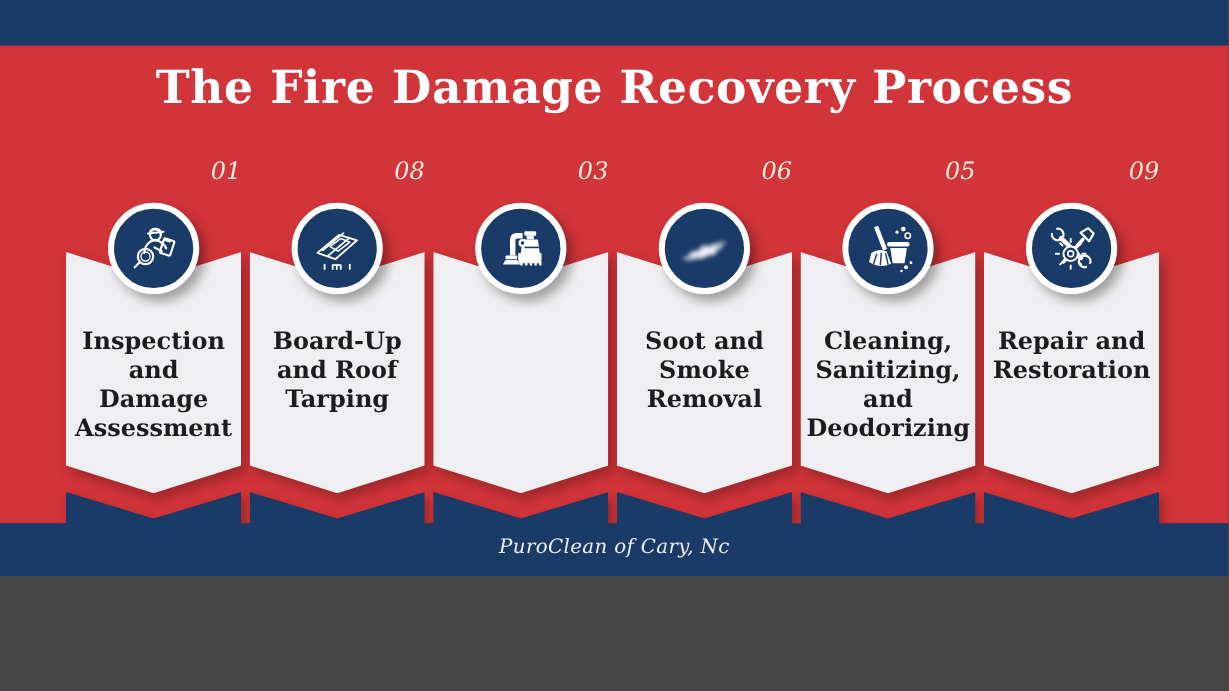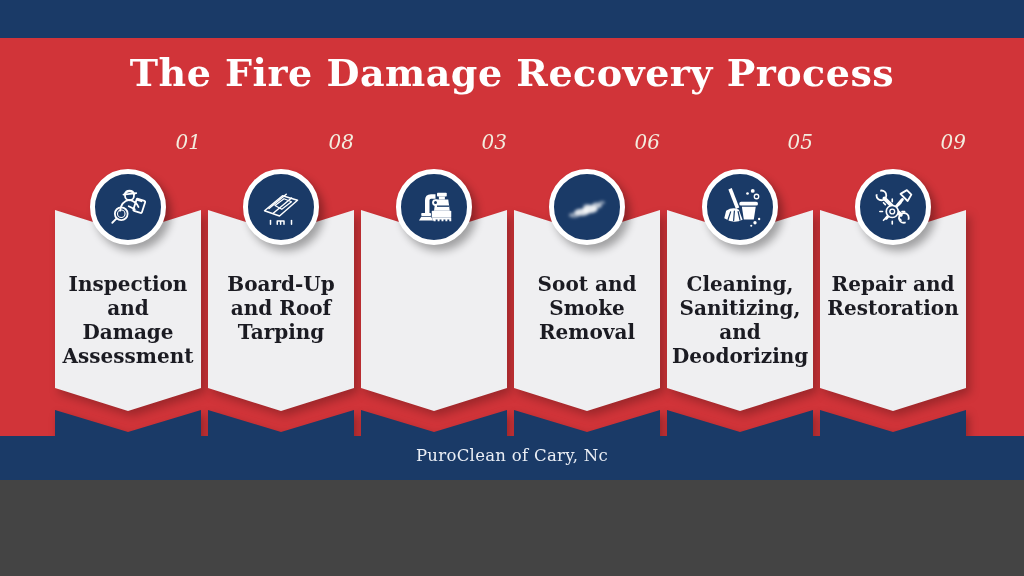--- a/index.html
+++ b/index.html
@@ -70,21 +70,21 @@
   }
   .timeline{
     position:absolute;top:495px;left:128px;width:765px;height:0;
     border-top:3px dashed var(--white);z-index:1;
   }
   .footerbar{
     position:absolute;bottom:0;left:0;width:100%;height:44px;background:var(--navy);
     display:flex;align-items:center;justify-content:center;
     padding-bottom:6px;box-sizing:border-box;z-index:3;
   }
-  .brand{color:#EAEEF5;font-size:16.5px;letter-spacing:.3px;}
+  .brand{color:#EAEEF5;font-size:16.5px;letter-spacing:.3px;font-style:italic;}
   .svg-defs{position:absolute;width:0;height:0;overflow:hidden;}
 </style>
 </head>
 <body>
 
 <svg class="svg-defs" xmlns="http://www.w3.org/2000/svg" xmlns:xlink="http://www.w3.org/1999/xlink" aria-hidden="true">
   <symbol id="inspector-magnifier-icon" viewBox="0 0 64 64">
     <g fill="none" stroke="#FFFFFF" stroke-width="2.4" stroke-linecap="round" stroke-linejoin="round">
       <circle cx="34" cy="17" r="6"></circle>
       <path d="M27.5 15 a6.8 6.8 0 0 1 13 0"></path>

